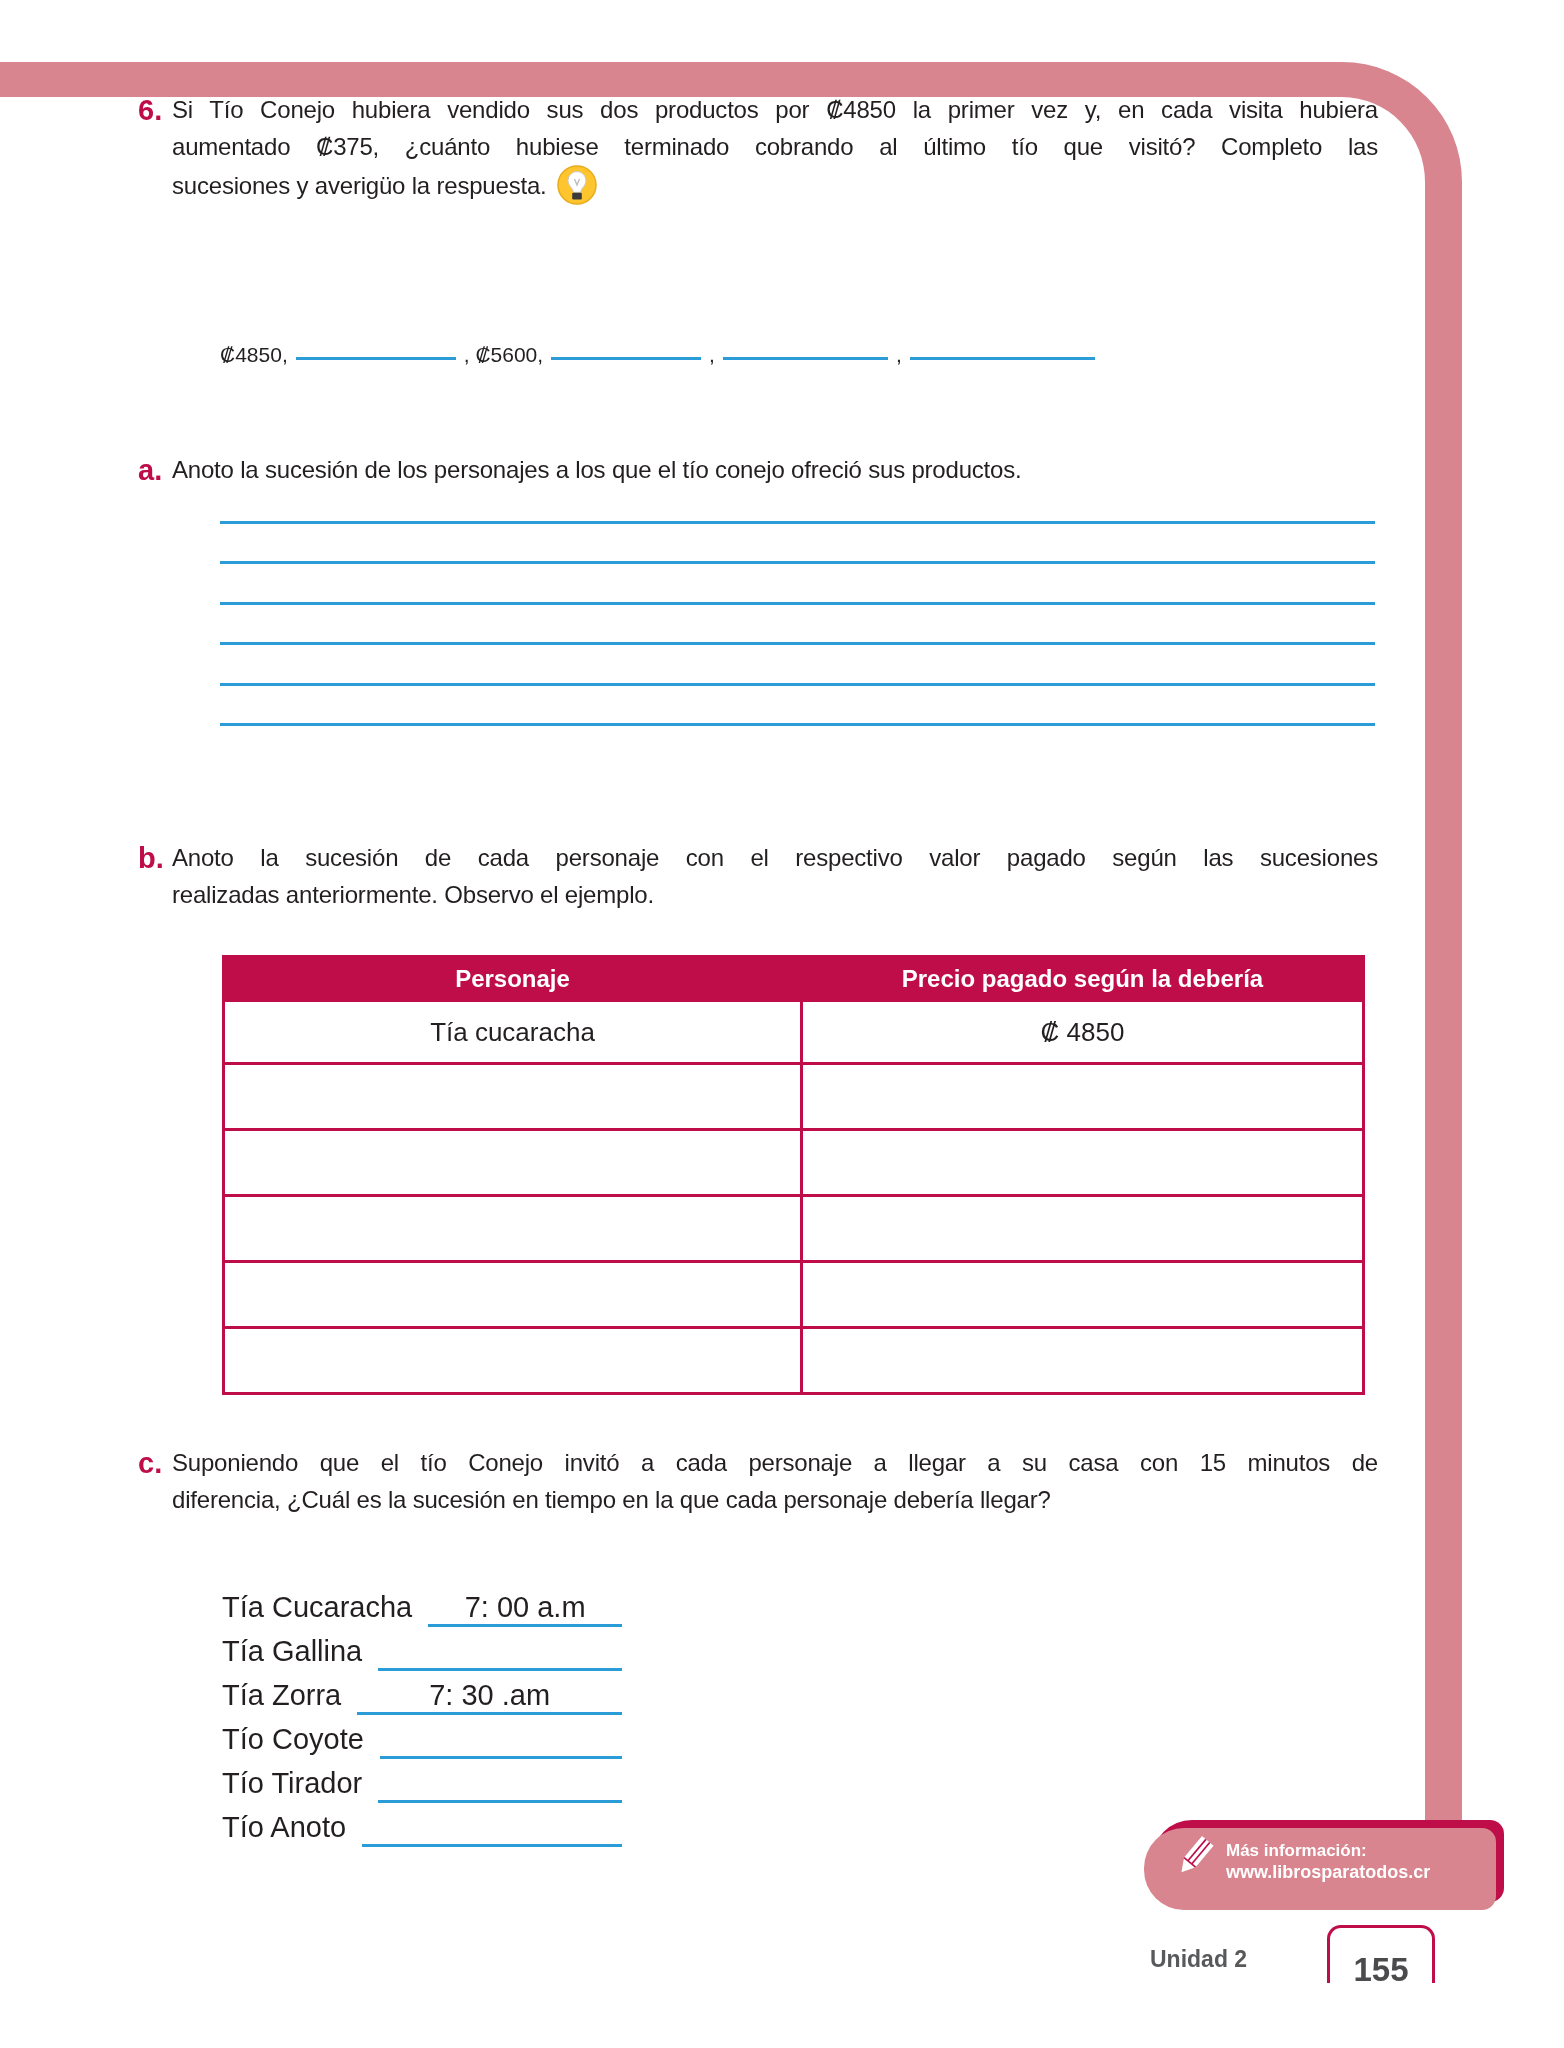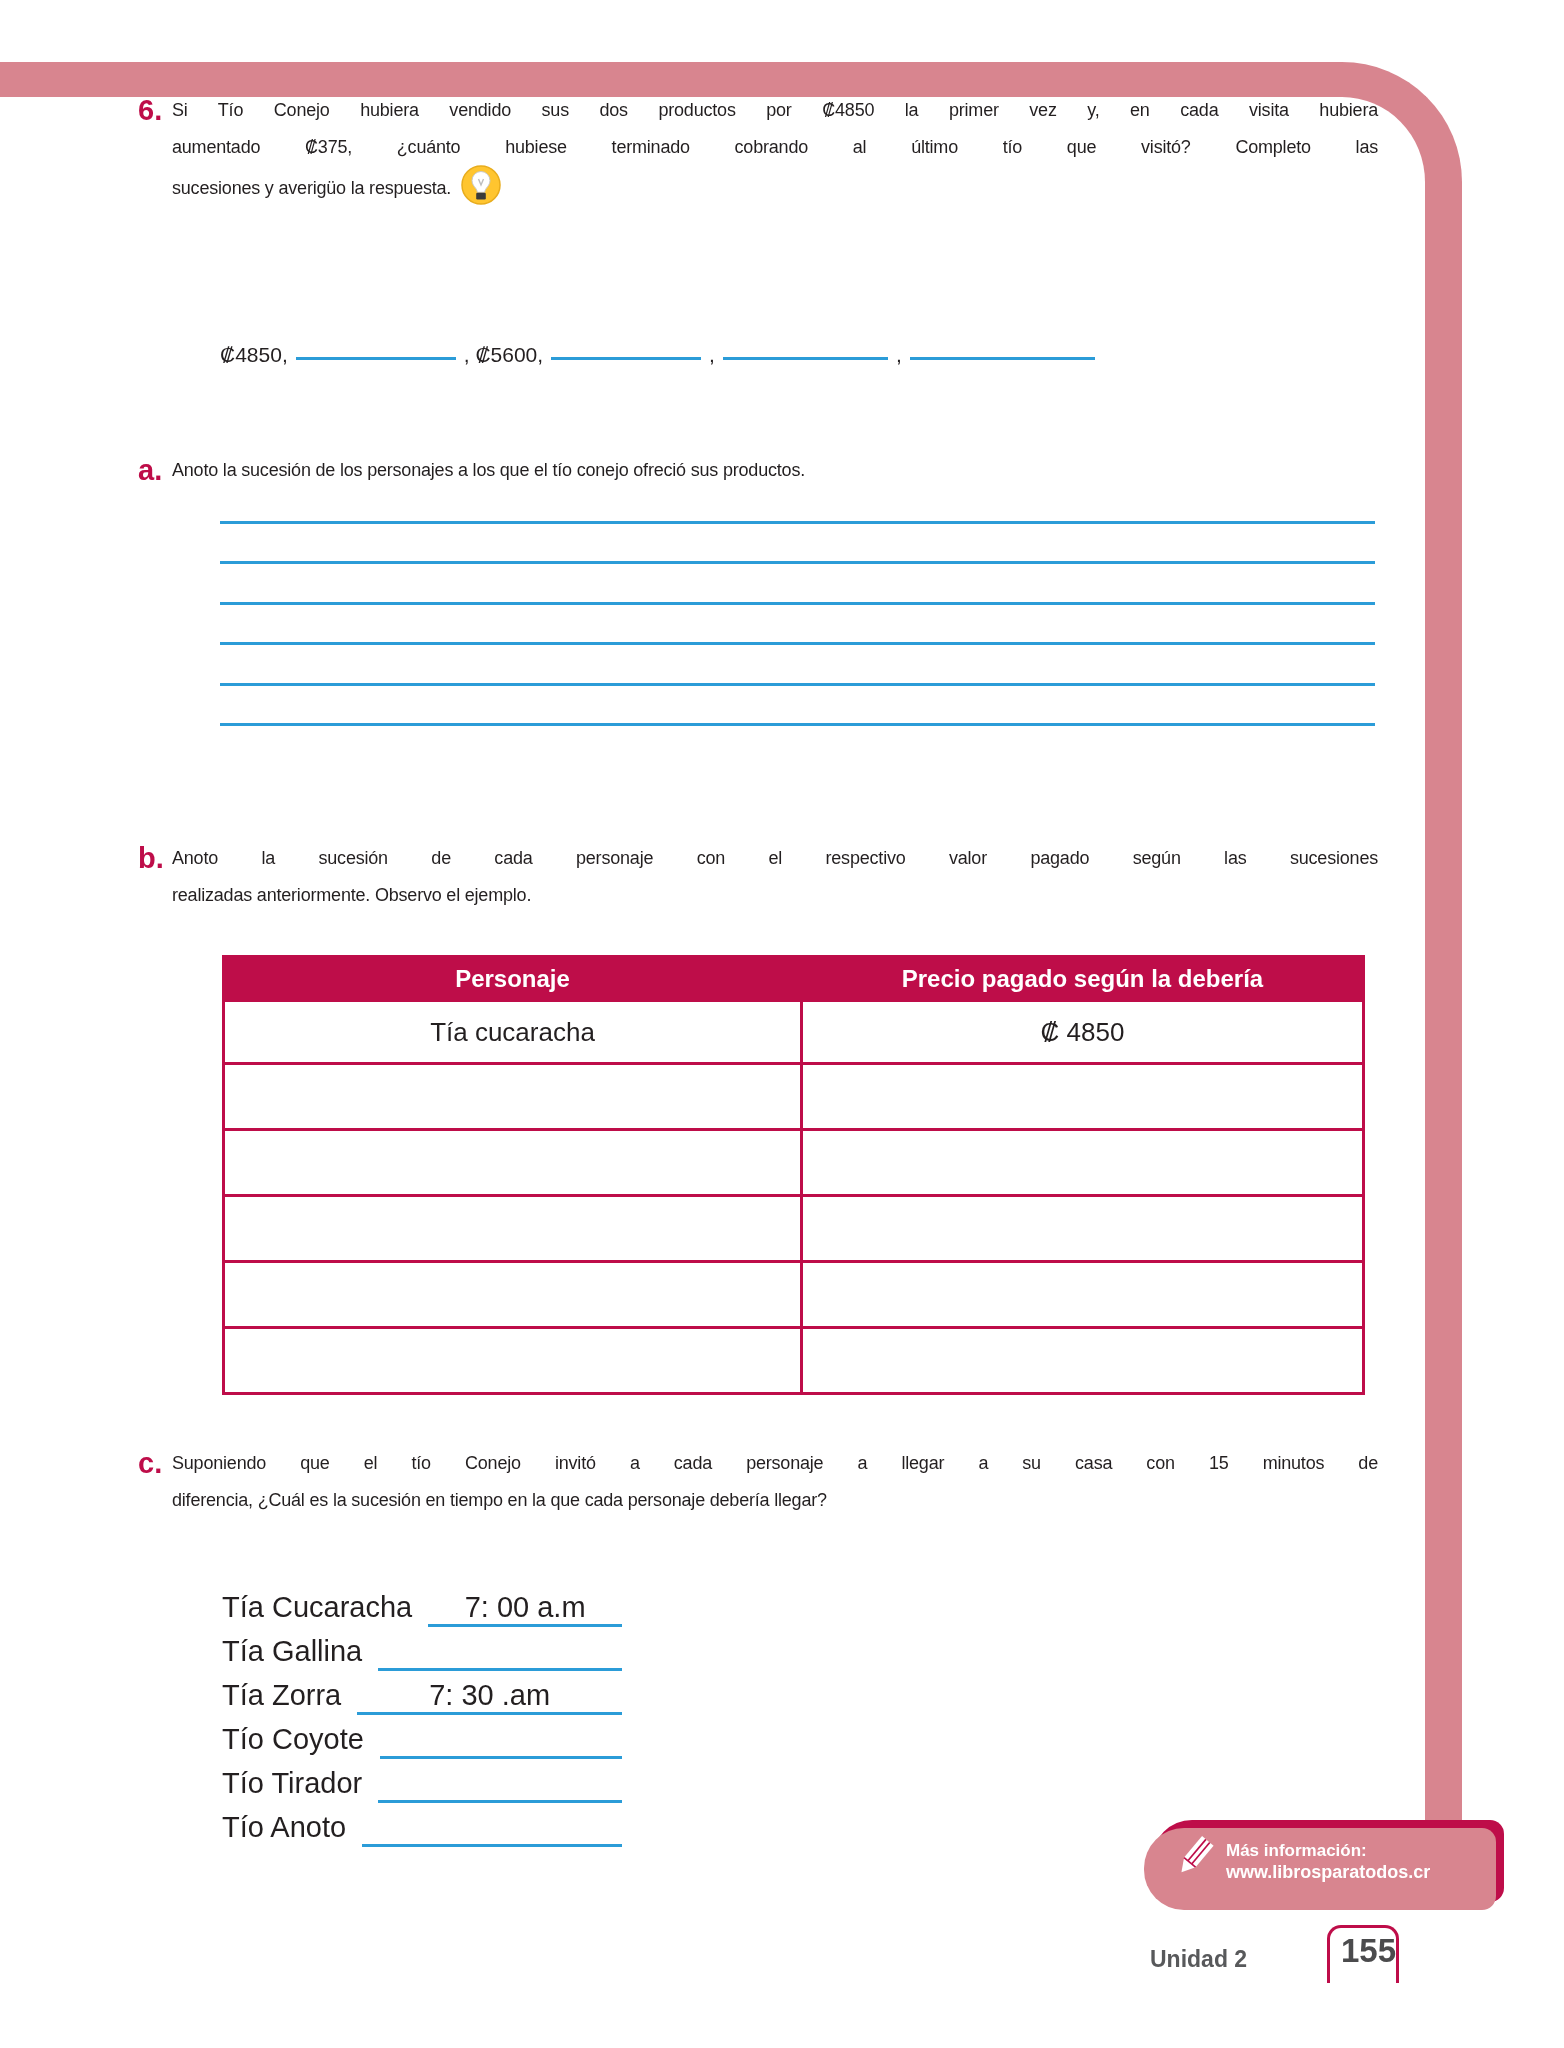--- a/index.html
+++ b/index.html
@@ -29,21 +29,21 @@
     border-top-right-radius:120px;
     z-index:1;
   }
   
   .sec{position:absolute;left:138px;right:186px;z-index:2;}
   .marker{
     position:absolute;left:0;top:0;
     font-weight:bold;color:var(--crimson);
     font-size:29px;line-height:37px;
   }
-  .body{margin-left:34px;font-size:18px;line-height:36.5px;letter-spacing:-0.2px;}
+  .body{margin-left:34px;font-size:24px;line-height:36.5px;letter-spacing:-0.2px;}
   .jl{text-align:justify;text-align-last:justify;}
   .ll{text-align:left;}
   .bulb{vertical-align:-11px;margin-left:10px;}
   
   .seq{
     position:absolute;left:220px;top:338px;z-index:2;
     display:flex;align-items:center;
     font-size:21px;line-height:34px;
   }
   .blank{
@@ -108,26 +108,26 @@
   .badge .btxt .l1{font-size:17px;line-height:21px;}
   .badge .btxt .l2{font-size:18px;line-height:22px;}
   .pencil-stripe{stroke:var(--crimson);stroke-width:1.7;}
   
   .unit{
     position:absolute;left:1150px;top:1946px;width:160px;z-index:2;
     text-align:left;font-size:23px;font-weight:bold;color:var(--footer-gray);
   }
   .pagetab{
     position:absolute;left:1327px;top:1925px;z-index:2;
-    width:72px;height:58px;
+    width:108px;height:58px;
     border:3.5px solid var(--crimson);border-bottom:none;
     border-radius:14px 14px 0 0;
-    text-align:right;
+    text-align:center;
     font-size:33px;font-weight:bold;color:#4b4b4d;
-    padding-top:4px;background:#fff;
+    padding-top:23px;background:#fff;
   }
 </style>
 </head>
 <body>
 
 <div class="page">
 
   <div class="frame"></div>
 
   <div class="sec" style="top:92px;">

